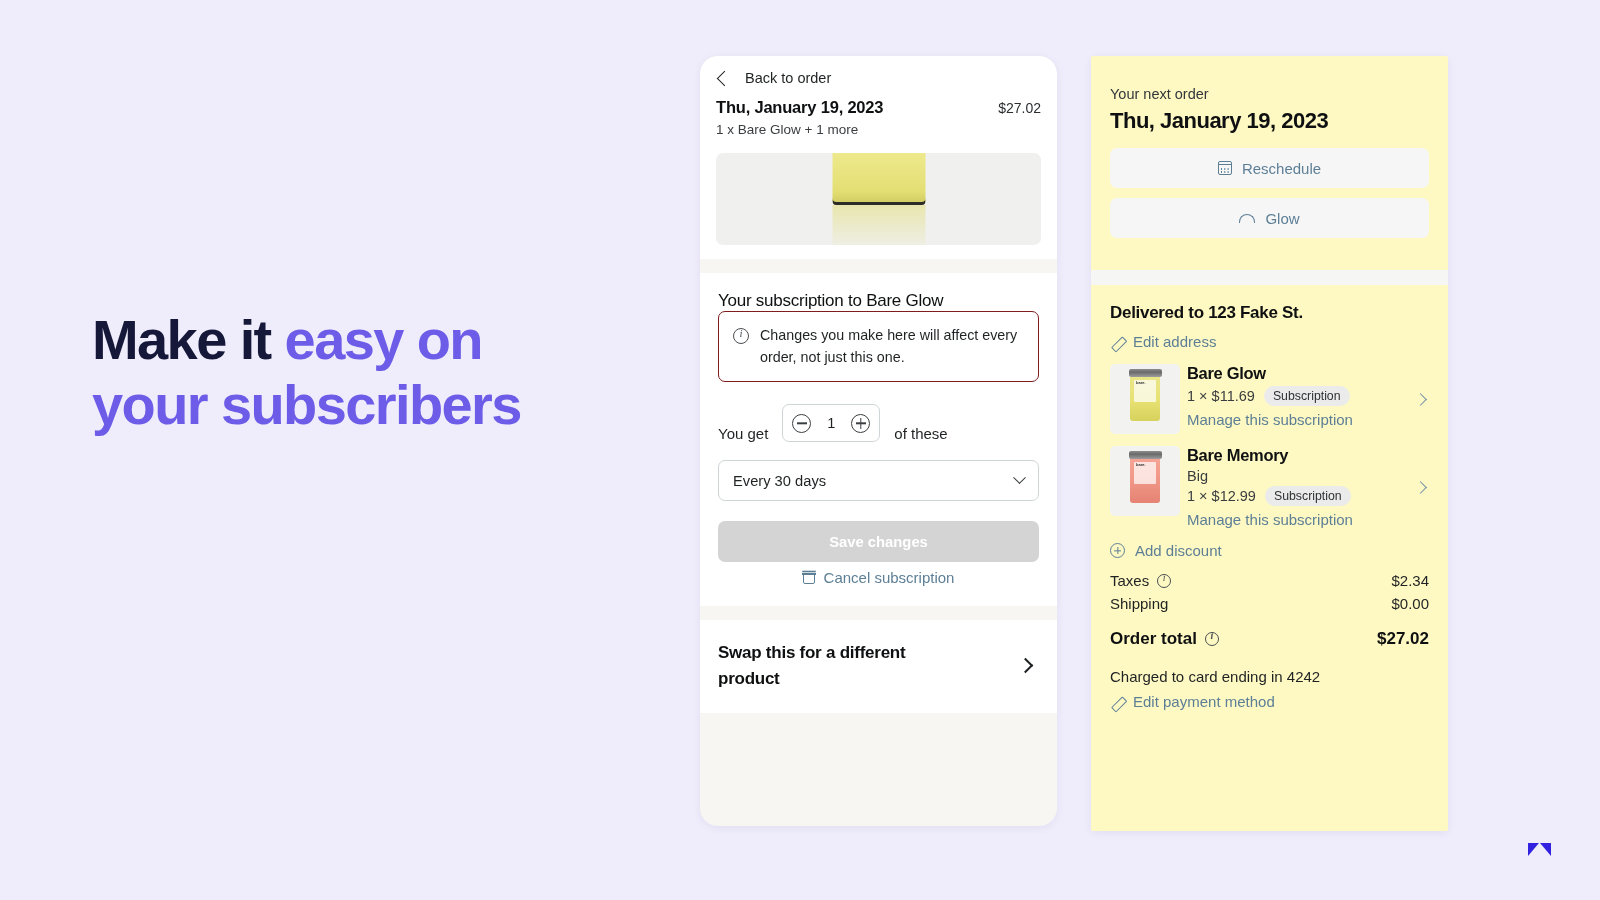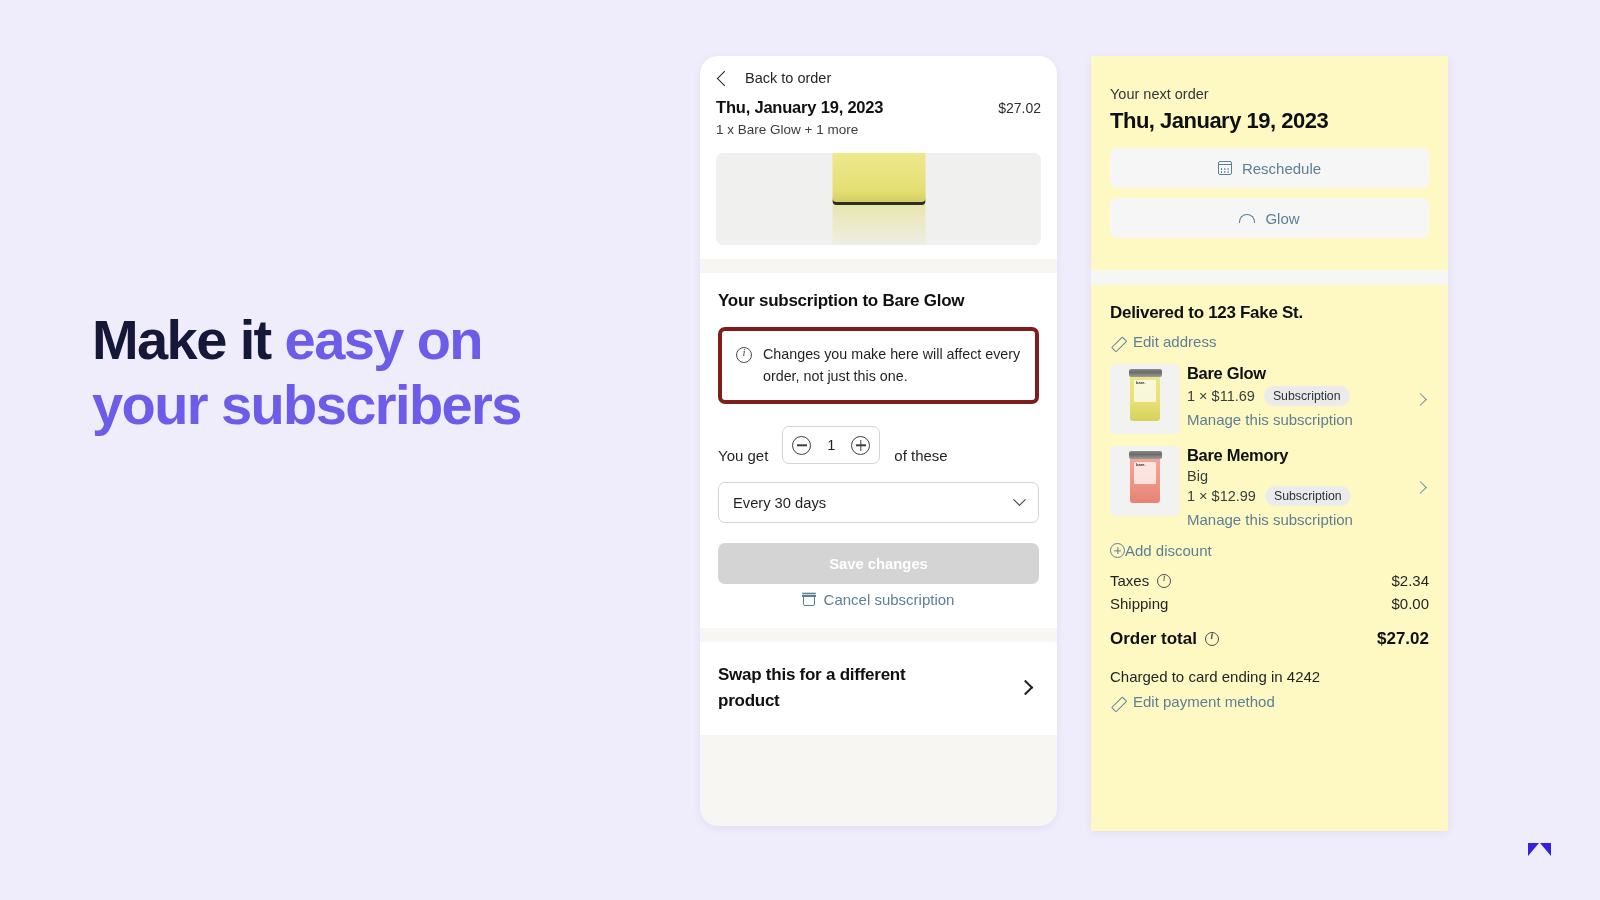--- a/index.html
+++ b/index.html
@@ -125,27 +125,26 @@
 
   .lp-gap { height: 14px; background: #f7f6f3; }
 
   
   .lp-sub {
     background: #fff;
     padding: 18px 18px 20px 18px;
   }
   .sub-title {
     font-size: 17px;
-    font-weight: 700;
+    font-weight: 400;
     color: #0f1011;
     letter-spacing: -0.25px;
-    margin-bottom: 16px;
   }
   .notice {
-    border: 4px solid #7f1d1d;
+    border: 1px solid #7f1d1d;
     border-radius: 7px;
     padding: 13px 14px;
     display: flex;
     gap: 11px;
     align-items: flex-start;
     margin-bottom: 22px;
   }
   .notice .txt {
     font-size: 14.3px;
     line-height: 1.52;
@@ -501,21 +500,21 @@
     width: 9px; height: 9px;
     border-right: 1.7px solid #6d8fa5;
     border-top: 1.7px solid #6d8fa5;
     transform: rotate(45deg);
     margin-right: 4px;
   }
 
   .add-discount {
     display: flex;
     align-items: center;
-    gap: 0;
+    gap: 10px;
     cursor: pointer;
     margin: 14px 0 10px 0;
   }
   .add-discount .t { font-size: 15px; color: #5d7f96; }
   .circ-plus {
     width: 15px; height: 15px;
     border: 1.4px solid #5d7f96;
     border-radius: 50%;
     position: relative;
     flex: 0 0 auto;

